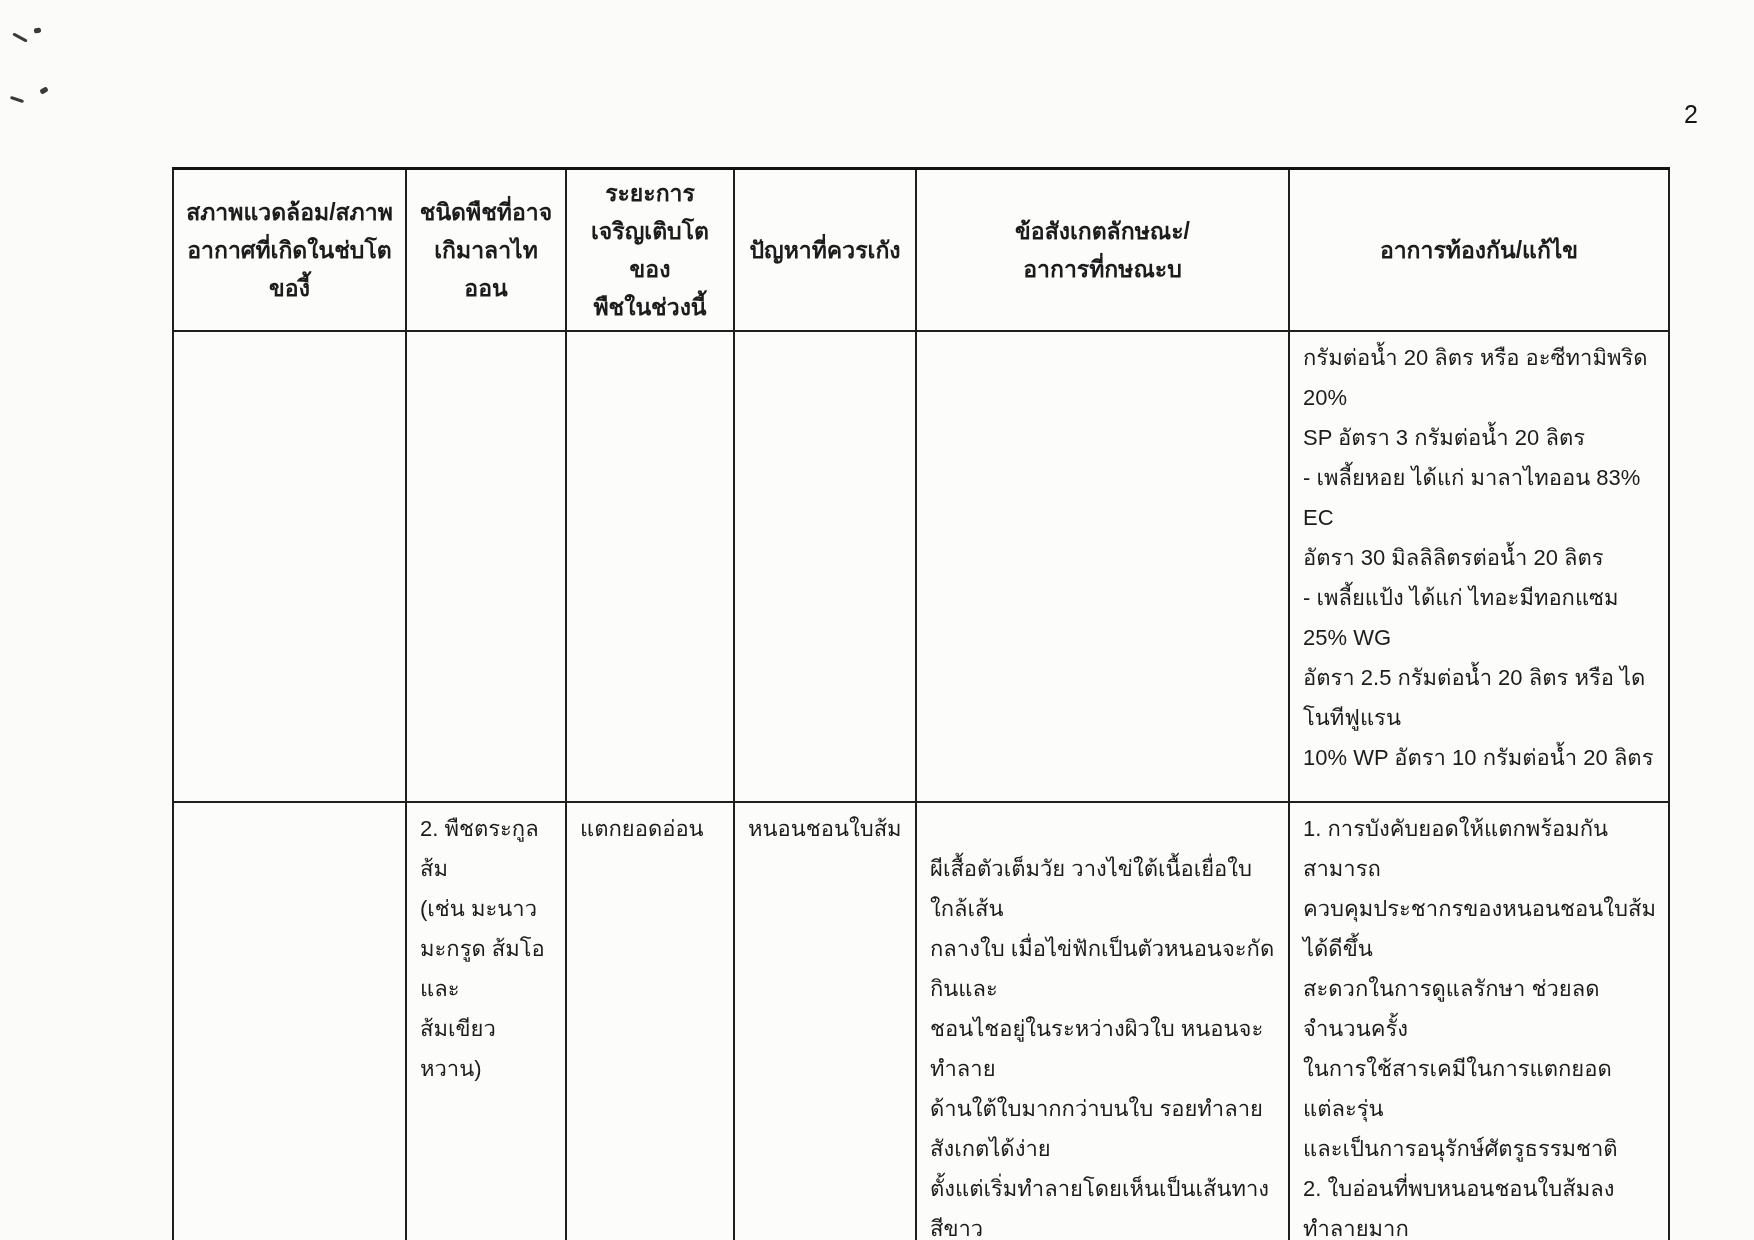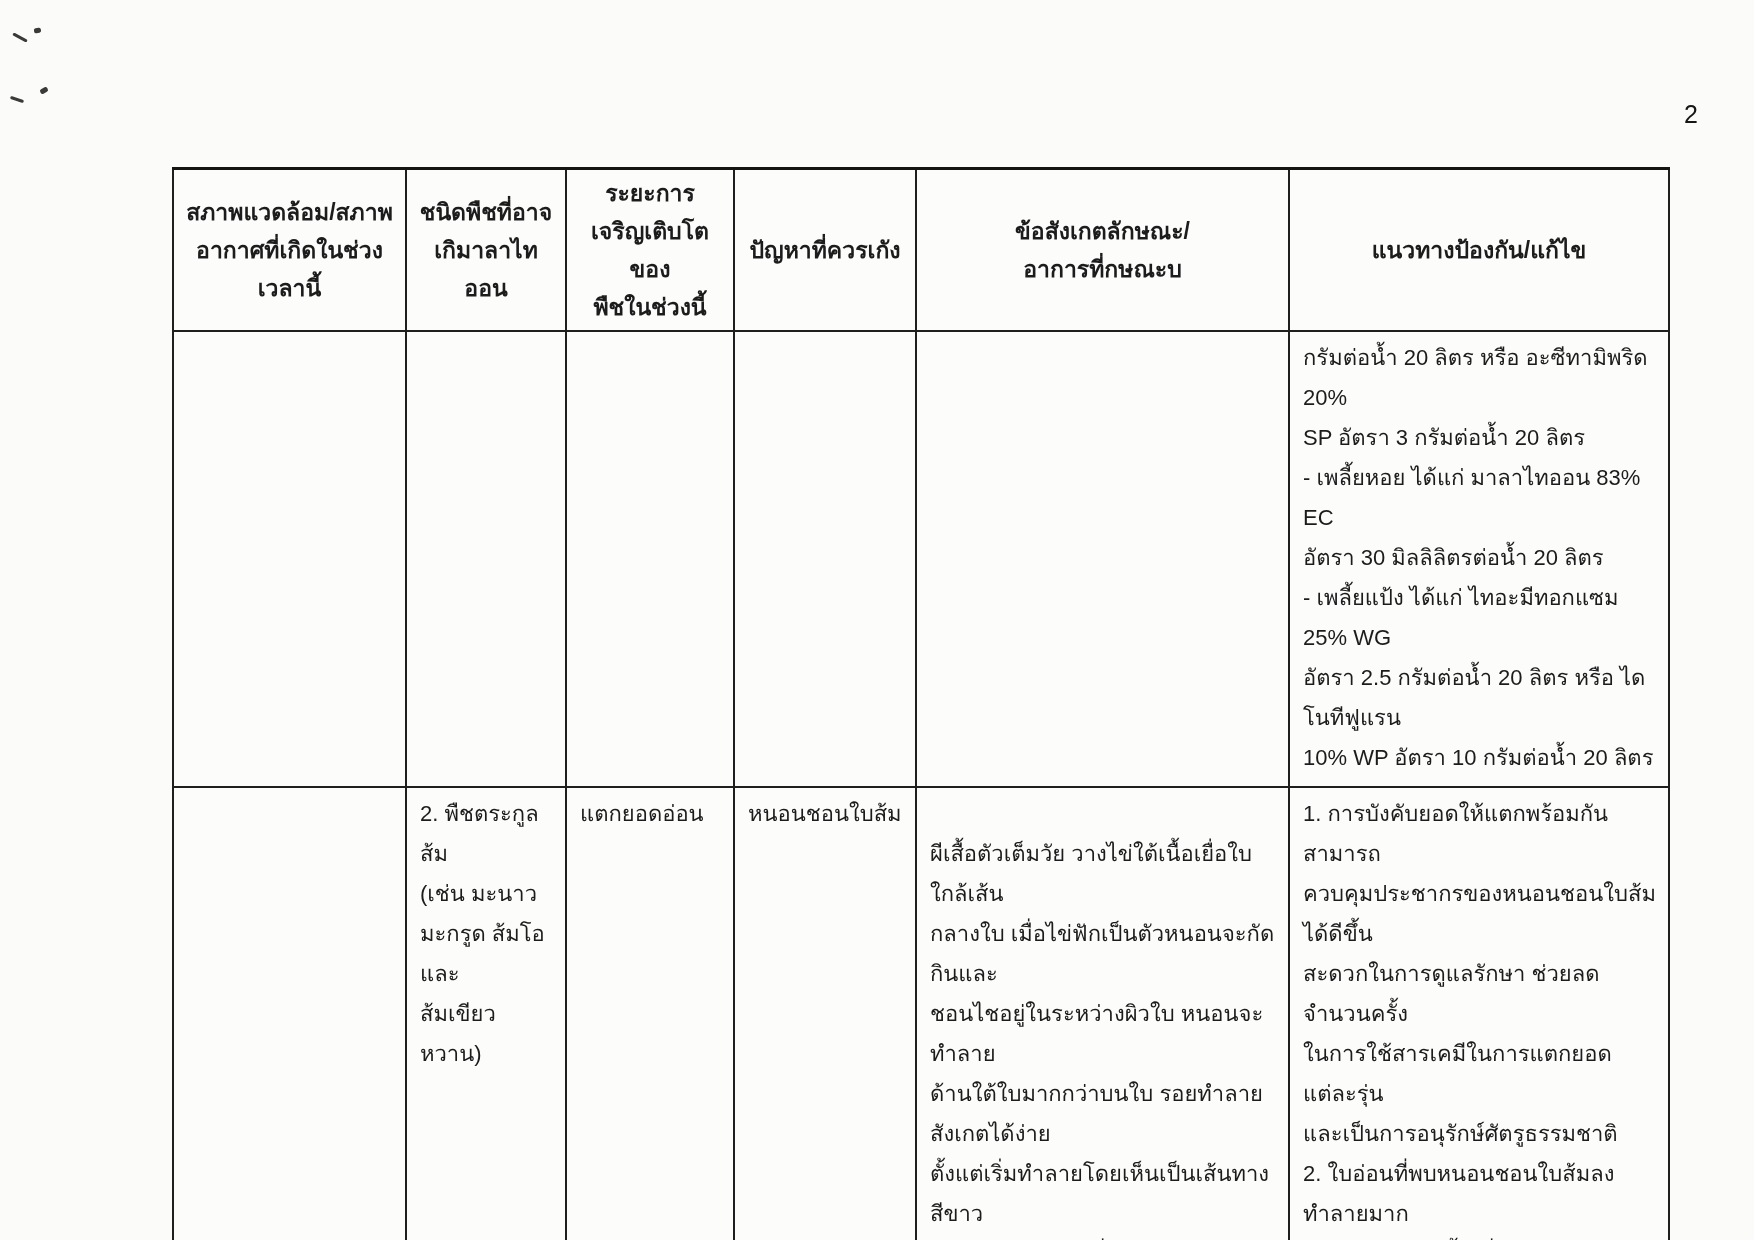--- a/index.html
+++ b/index.html
@@ -50,21 +50,21 @@
     font-weight: bold;
     line-height: 38px;
     white-space: pre-line;
     height: 122px;
     padding: 4px 6px;
   }
   table.doc-table td {
     font-size: 22px;
     line-height: 40px;
     white-space: pre-line;
-    padding: 6px 12px 8px 13px;
+    padding: 6px 12px 23px 13px;
     text-align: left;
   }
   tr.row-cont td { height: 289px; }
   tr.row-citrus td { height: 522px; }
   .obs-block { white-space: pre-line; }
 </style>
 </head>
 <body>
 
 <div class="pen-mark m1"></div>
@@ -79,30 +79,30 @@
     <col style="width:233px">
     <col style="width:160px">
     <col style="width:168px">
     <col style="width:182px">
     <col style="width:373px">
     <col style="width:380px">
   </colgroup>
   <thead>
     <tr>
       <th>สภาพแวดล้อม/สภาพ
-อากาศที่เกิดในช่วงเวลานี้</th>
+อากาศที่เกิดในช่บโตของี้</th>
       <th>ชนิดพืชที่อาจ
 เกิมาลาไทออน</th>
       <th>ระยะการ
 เจริญเติบโตของ
 พืชในช่วงนี้</th>
       <th>ปัญหาที่ควรเกัง</th>
       <th>ข้อสังเกตลักษณะ/
 อาการที่กษณะบ</th>
-      <th>แนวทางป้องกัน/แก้ไข</th>
+      <th>อาการท้องกัน/แก้ไข</th>
     </tr>
   </thead>
   <tbody>
     <tr class="row-cont">
       <td></td>
       <td></td>
       <td></td>
       <td></td>
       <td></td>
       <td>กรัมต่อน้ำ 20 ลิตร หรือ อะซีทามิพริด 20%

